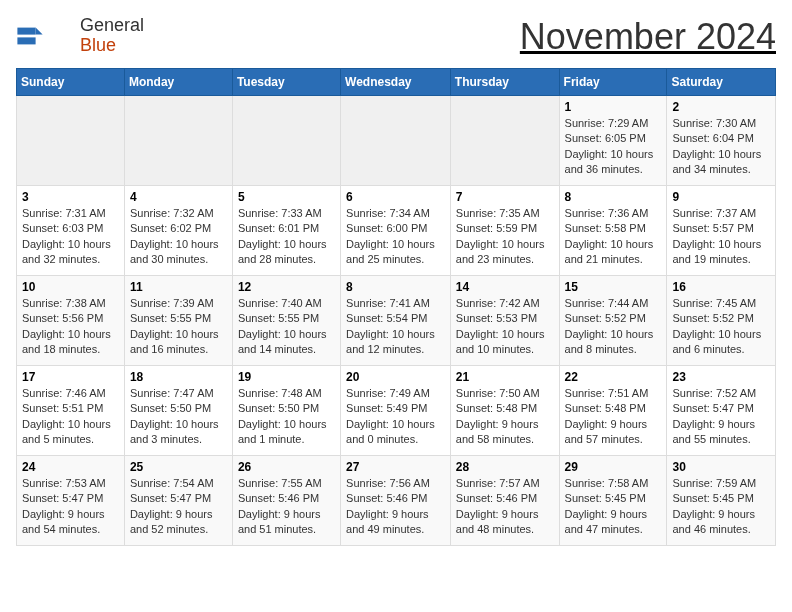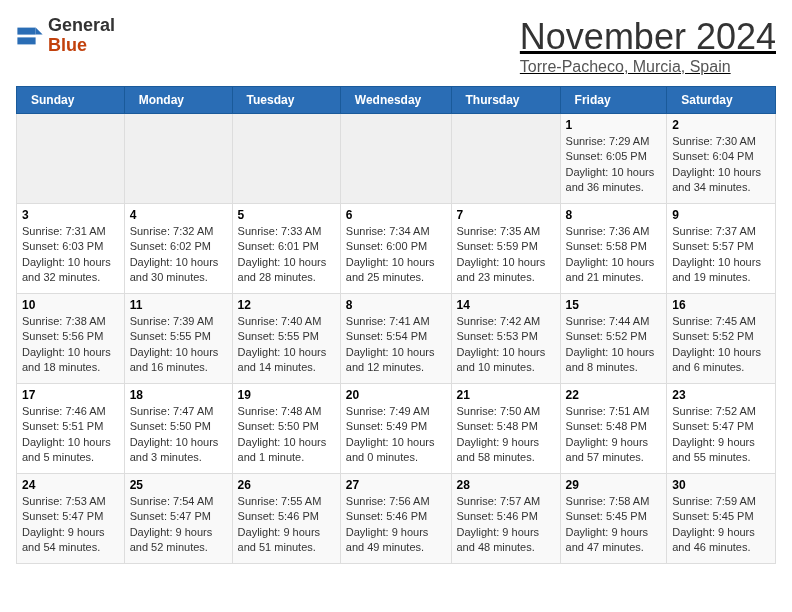--- a/index.html
+++ b/index.html
@@ -16,22 +16,23 @@
       align-items: flex-start;
       margin-bottom: 10px;
     }
     .logo {
       display: flex;
       align-items: center;
       gap: 4px;
     }
     .logo-text {
       font-size: 18px;
-      font-weight: bold;
+      font-weight: normal;
       line-height: 1.1;
+      margin-left: 32px;
     }
     .logo-general { color: #333; }
     .logo-blue { color: #c2410c; }
     .logo-icon {
       width: 28px;
       height: 28px;
     }
     .title-block {
       text-align: left;
       text-decoration: underline;
@@ -47,21 +48,21 @@
     }
     table {
       width: 100%;
       border-collapse: collapse;
       font-size: 11px;
     }
     thead th {
       background-color: #2a6db5;
       color: #fff;
       text-align: left;
-      padding: 6px 14px;
+      padding: 6px 4px;
       font-size: 12px;
       font-weight: bold;
       border: 1px solid #1a5a9a;
     }
     tbody td {
       border: 1px solid #ddd;
       vertical-align: top;
       padding: 4px 5px;
       min-height: 80px;
       height: 90px;
@@ -99,21 +100,20 @@
       <rect x="2" y="8" width="26" height="10" fill="#2a6db5"></rect>
       <rect x="2" y="22" width="26" height="10" fill="#2a6db5"></rect>
     </svg>
     <div class="logo-text">
       <div class="logo-general">General</div>
       <div class="logo-blue">Blue</div>
     </div>
   </div>
   <div class="title-block">
     <div class="month-title">November 2024</div>
-    <div class="location">Torre-Pacheco, Murcia, Spain</div>
   </div>
 </div>
 
 <table>
   <thead>
     <tr>
     <th>Sunday</th>
         <th>Monday</th>
         <th>Tuesday</th>
         <th>Wednesday</th>

